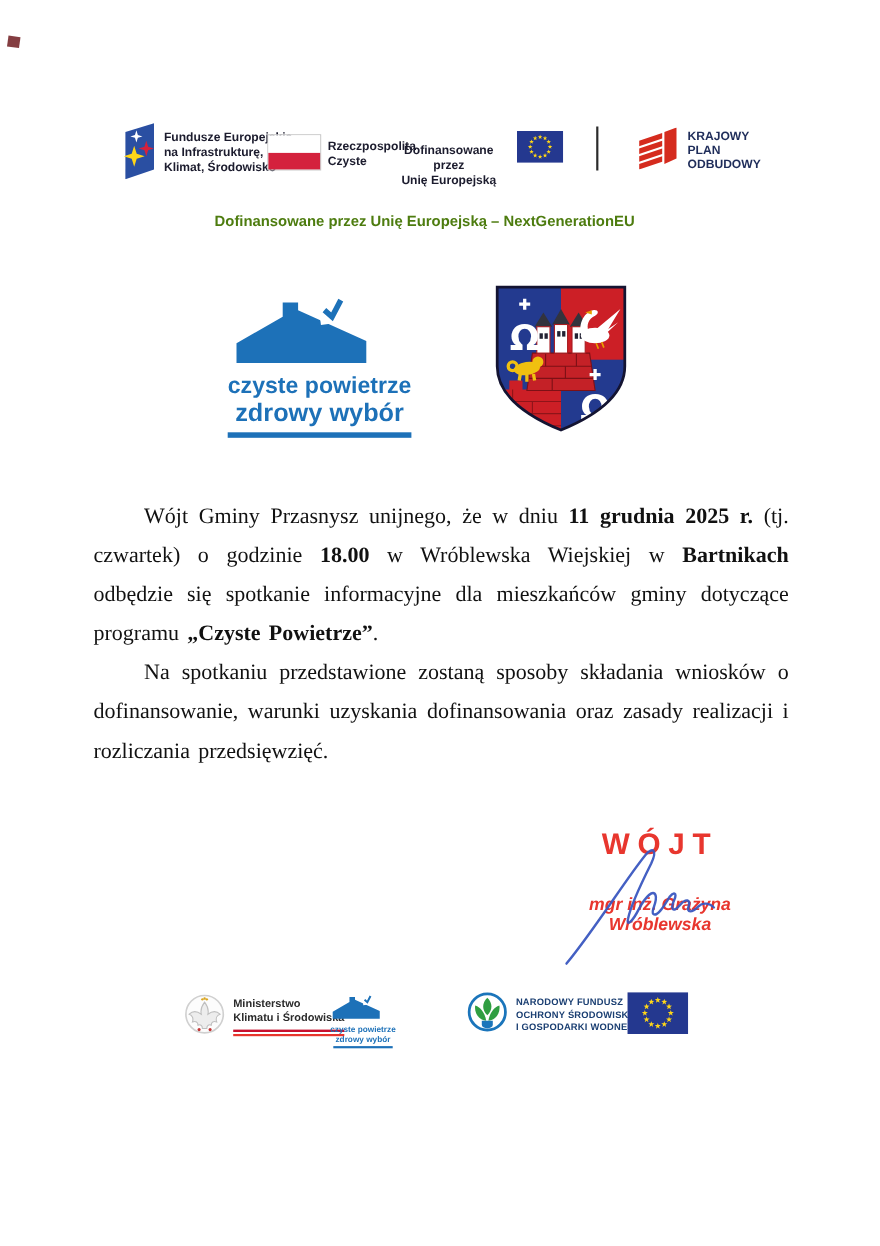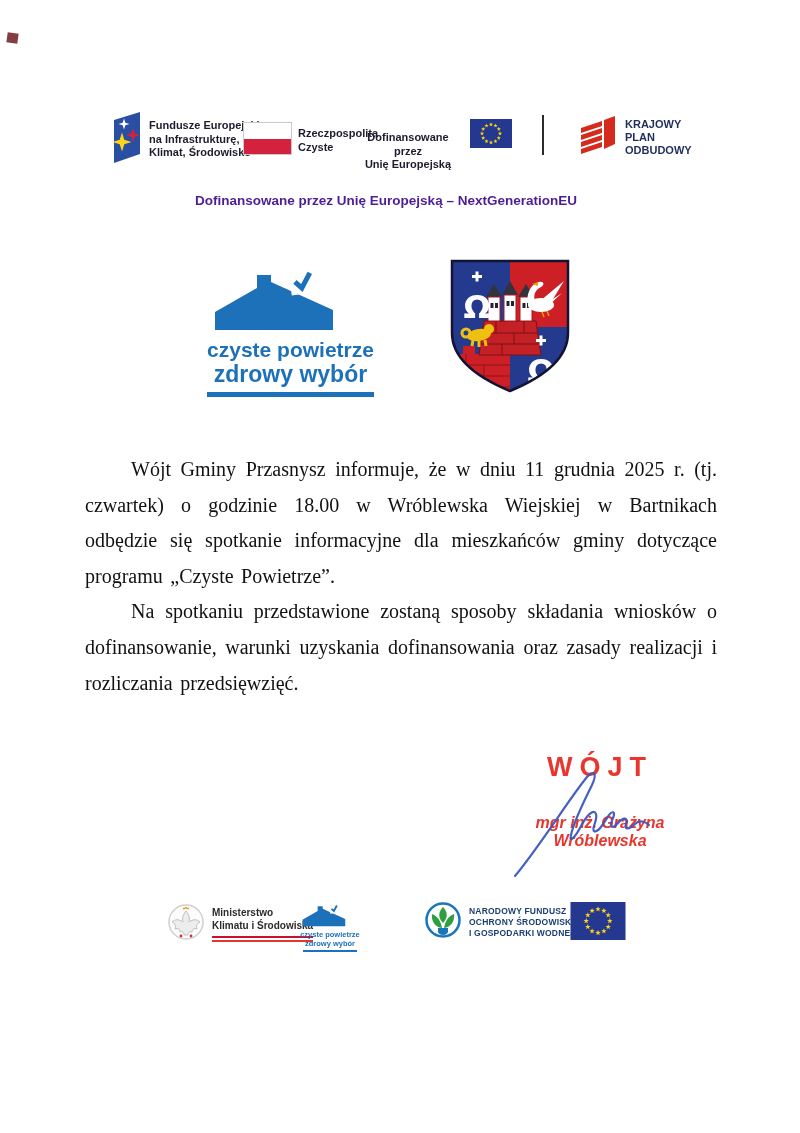--- a/index.html
+++ b/index.html
@@ -18,36 +18,36 @@
   .pl-flag{left:243px;top:122px;width:47px;height:31px;border:1px solid #c9c9c9;}
   .pl-flag .top{height:50%;background:#ffffff;}
   .pl-flag .bottom{height:50%;background:#d4213d;}
   .pl-label{left:298px;top:127px;}
   .cofund-label{left:352px;top:131px;width:112px;text-align:center;}
   .eu-flag-hdr{left:470px;top:119px;}
   .hdr-divider{left:542px;top:115px;width:2px;height:40px;background:#2b2b2b;}
   .kpo{left:581px;top:116px;}
   .kpo .hdr-label{margin-left:8px;color:#1f2d5a;line-height:13px;padding-top:2px;}
 
-  .subtitle{left:0;top:193px;width:772px;text-align:center;font-size:13.5px;font-weight:bold;color:#4c1d95;}
+  .subtitle{left:0;top:193px;width:772px;text-align:center;font-size:13.5px;font-weight:bold;color:#4d7c0f;}
 
   
   .cp-logo{left:203px;top:266px;width:175px;text-align:center;color:#1d71b8;}
   .cp-line1{font-size:21px;font-weight:bold;line-height:24px;margin-top:2px;}
   .cp-line2{font-size:23px;font-weight:bold;line-height:25px;}
   .cp-bar{height:5px;background:#1d71b8;margin:5px 4px 0 4px;}
 
   
   .herb{left:444px;top:255px;}
 
   
   .body-text{left:85px;top:452px;width:632px;font-family:"Liberation Serif",serif;
              font-size:20px;line-height:35.6px;color:#111;text-align:justify;word-spacing:2.5px;}
   .body-text p{margin:0;text-indent:46px;}
-  .body-text b{font-weight:normal;}
+  .body-text b{font-weight:bold;}
 
   
   .sig-title{left:495px;top:752px;width:210px;text-align:center;font-size:27px;font-weight:bold;
              color:#e8362e;letter-spacing:7px;}
   .sig-scribble{left:497px;top:763px;z-index:3;}
   .sig-name{left:492px;top:814px;width:216px;text-align:center;font-size:16px;font-weight:bold;
             font-style:italic;color:#e8362e;z-index:2;}
 
   
   .ft-ministry{left:166px;top:901px;display:flex;align-items:flex-start;}
@@ -214,21 +214,21 @@
         <circle cx="-13" cy="-2" r="4" fill="none" stroke="#f0c010" stroke-width="3"></circle>
         <ellipse cx="0" cy="0" rx="12" ry="6" fill="#f0c010" transform="rotate(-8)"></ellipse>
         <circle cx="10" cy="-6" r="5" fill="#f0c010"></circle>
         <path d="M-6,5 l-1,6 M0,6 l0,6 M6,5 l1,6" stroke="#f0c010" stroke-width="3"></path>
       </g>
     </g>
     <path d="M8,6 H124 V78 C124,104 100,122 66,136 C32,122 8,104 8,78 Z" fill="none" stroke="#141432" stroke-width="2.5"></path>
   </svg>
 
   <div class="abs body-text">
-    <p><span>Wójt Gminy Przasnysz informuje, że w dniu </span><b>11 grudnia 2025 r.</b><span> (tj. czwartek) o godzinie </span><b>18.00</b><span> w Wróblewska Wiejskiej w </span><b>Bartnikach</b><span> odbędzie się spotkanie informacyjne dla mieszkańców gminy dotyczące programu </span><b>„Czyste Powietrze”</b><span>.</span></p>
+    <p><span>Wójt Gminy Przasnysz unijnego, że w dniu </span><b>11 grudnia 2025 r.</b><span> (tj. czwartek) o godzinie </span><b>18.00</b><span> w Wróblewska Wiejskiej w </span><b>Bartnikach</b><span> odbędzie się spotkanie informacyjne dla mieszkańców gminy dotyczące programu </span><b>„Czyste Powietrze”</b><span>.</span></p>
     <p>Na spotkaniu przedstawione zostaną sposoby składania wniosków o dofinansowanie, warunki uzyskania dofinansowania oraz zasady realizacji i rozliczania przedsięwzięć.</p>
   </div>
 
   <div class="abs sig-title">WÓJT</div>
   <svg class="abs sig-scribble" width="190" height="115" viewBox="0 0 190 115">
     <path d="M18,113 C45,80 72,36 90,14 C96,7 101,9 95,22 C86,40 76,62 74,72 C72,80 78,75 84,63 C90,52 97,45 99,51 C101,57 94,66 97,68 C101,71 108,58 112,52 C115,48 119,48 116,55 C112,64 115,67 121,60 C127,53 131,55 129,61 C127,67 132,67 138,61 C142,57 148,58 152,62" fill="none" stroke="#3a57c0" stroke-width="2.2" stroke-linecap="round" opacity="0.95"></path>
   </svg>
   <div class="abs sig-name">mgr inż. Grażyna Wróblewska</div>
 
   <div class="abs ft-ministry">

